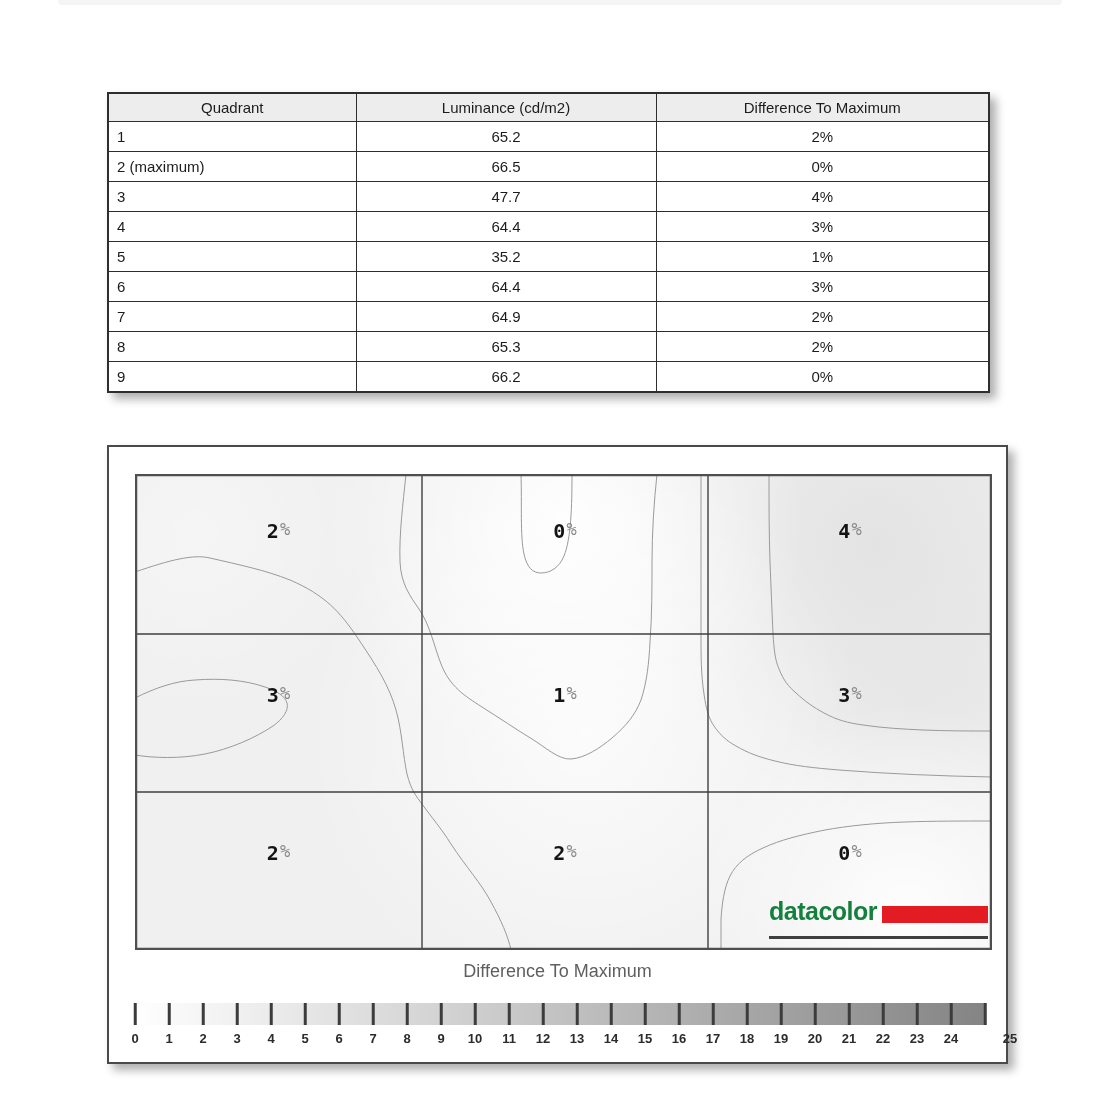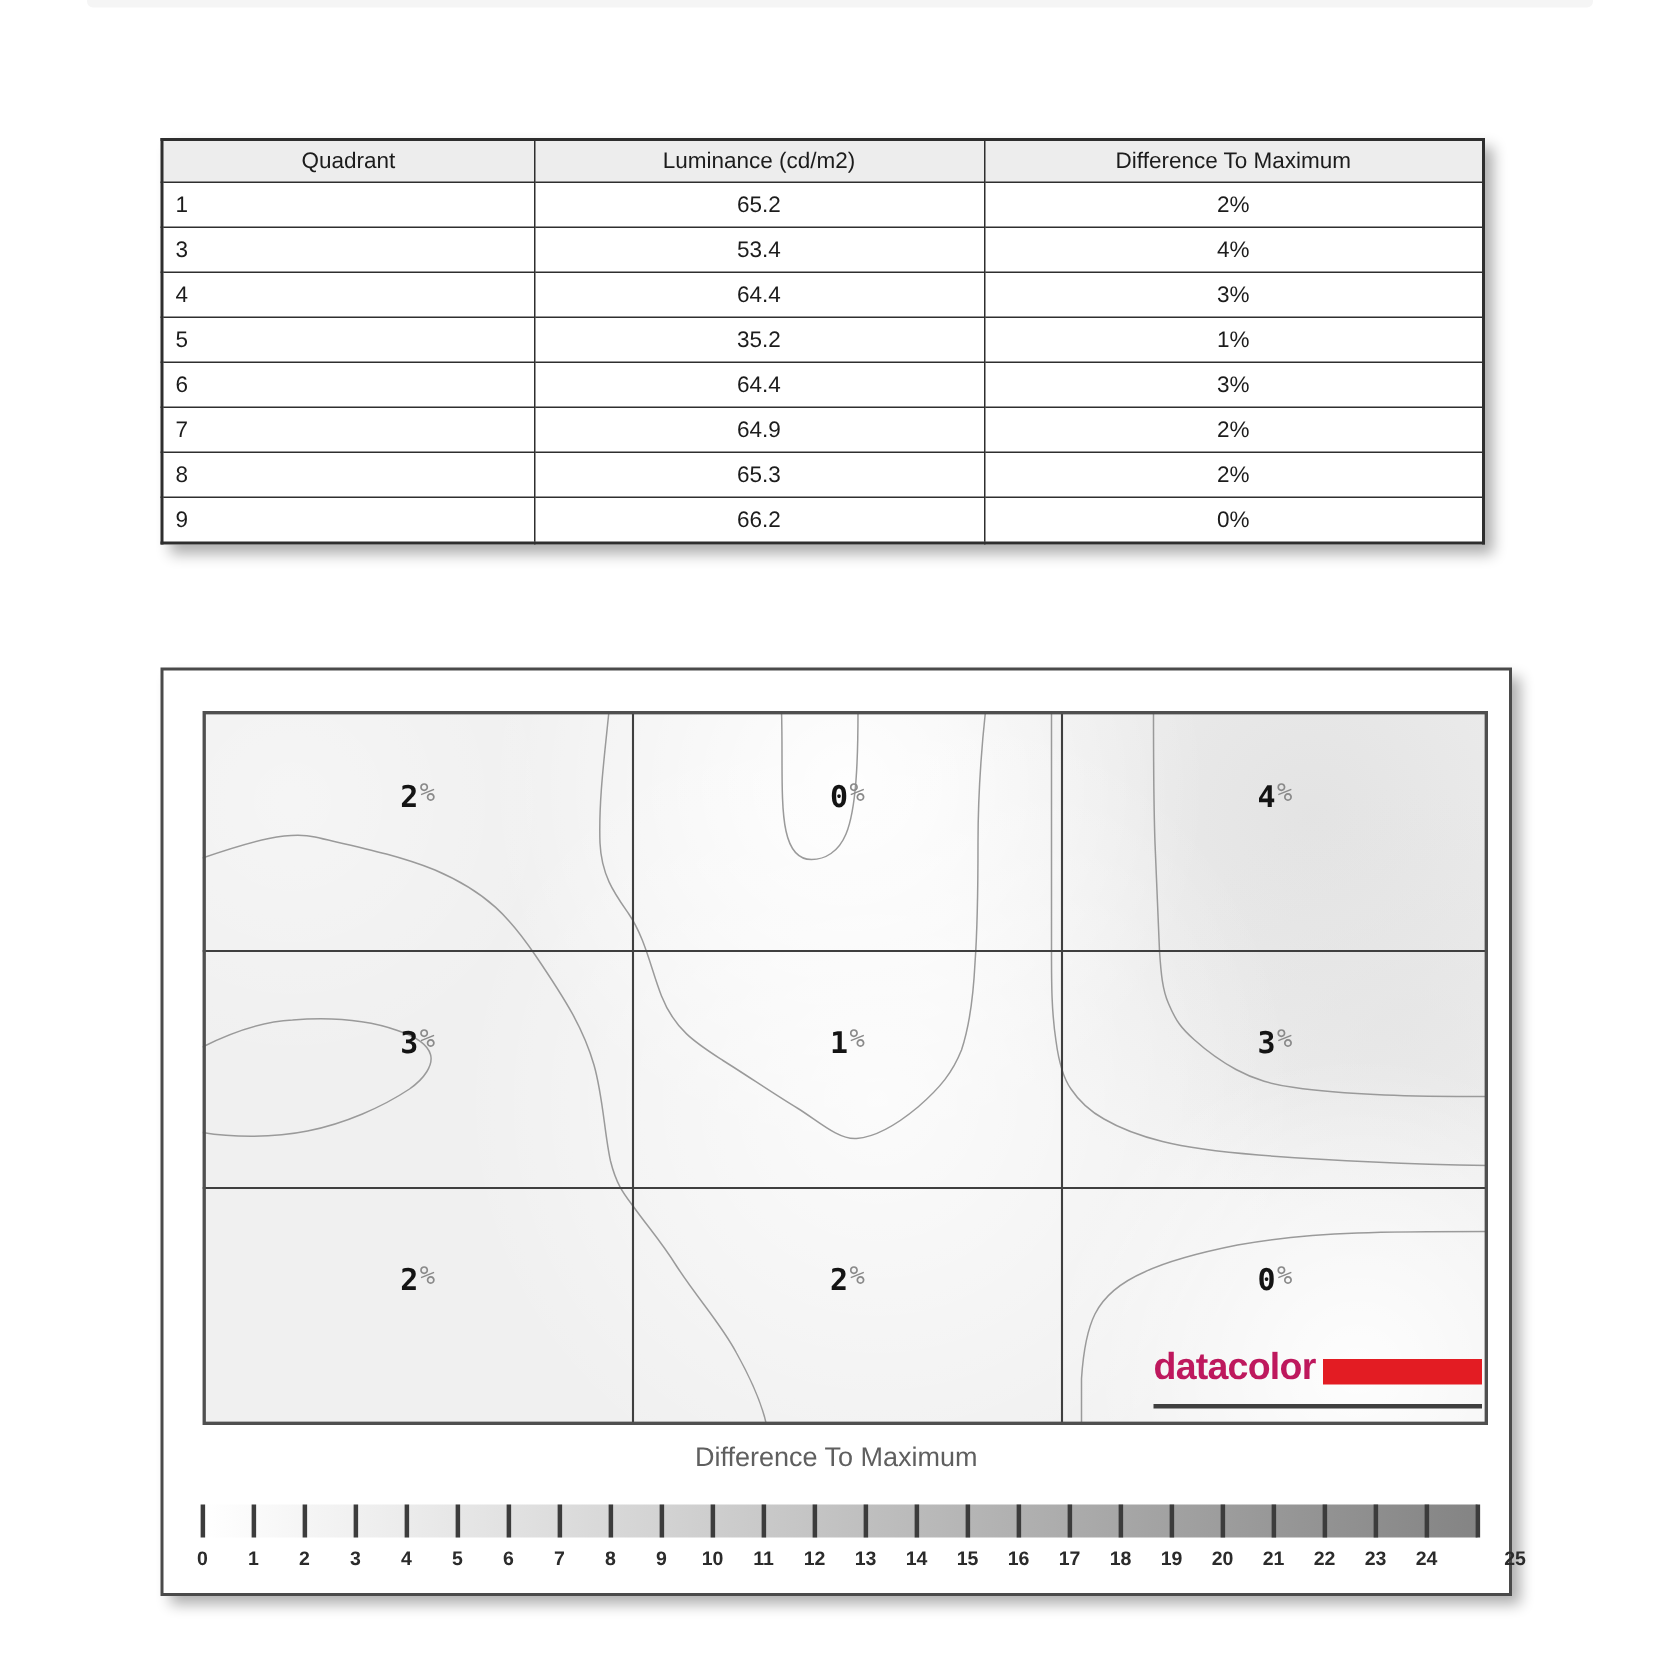--- a/index.html
+++ b/index.html
@@ -35,21 +35,21 @@
          pointer-events:none;}
   .qcell{display:flex;justify-content:center;align-items:flex-start;padding-top:47px;}
   .qcell:nth-child(n+4){padding-top:51px;}
   .qcell .v{font-family:"DejaVu Sans Mono","DejaVu Sans",monospace;font-weight:700;
             font-size:20px;color:#141414;line-height:1;}
   .qcell .p{font-family:"DejaVu Sans Mono","DejaVu Sans",monospace;font-weight:400;
             font-size:17px;color:#8a8a8a;line-height:1;margin-left:1px;}
 
   .logo{position:absolute;left:660px;top:452px;width:219px;height:40px;display:flex;
         align-items:flex-start;border-bottom:3px solid #3f3f3f;padding-bottom:3px;box-sizing:border-box;}
-  .logo .txt{font-weight:700;font-size:25px;color:#be185d;letter-spacing:-.5px;line-height:1;}
+  .logo .txt{font-weight:700;font-size:25px;color:#15803d;letter-spacing:-.5px;line-height:1;}
   .logo .red{flex:1;height:17px;margin-left:5px;margin-top:7px;background:#e31c23;}
 
   .scale-title{position:absolute;left:0;top:514px;width:100%;text-align:center;
                font-size:18px;color:#5f5f5f;}
   .scale-bar{position:absolute;left:26px;top:556px;width:850px;height:22px;}
   .scale-bar .tick{position:absolute;top:0;width:2.5px;height:100%;background:#3c3c3c;
                    transform:translateX(-50%);}
   .scale-labels{position:absolute;left:26px;top:584px;width:850px;height:16px;}
   .scale-labels .tlabel{position:absolute;top:0;transform:translateX(-50%);
                         font-size:13px;font-weight:700;color:#2b2b2b;}
@@ -75,22 +75,27 @@
         <th>Difference To Maximum</th>
       </tr>
     </thead>
     <tbody>
         <tr>
           <td class="c0">1</td>
           <td class="c1">65.2</td>
           <td class="c2">2%</td>
         </tr>
         <tr>
+          <td class="c0">2 (maximum)</td>
+          <td class="c1">66.5</td>
+          <td class="c2">0%</td>
+        </tr>
+        <tr>
           <td class="c0">3</td>
-          <td class="c1">53.4</td>
+          <td class="c1">47.7</td>
           <td class="c2">4%</td>
         </tr>
         <tr>
           <td class="c0">4</td>
           <td class="c1">64.4</td>
           <td class="c2">3%</td>
         </tr>
         <tr>
           <td class="c0">5</td>
           <td class="c1">35.2</td>

